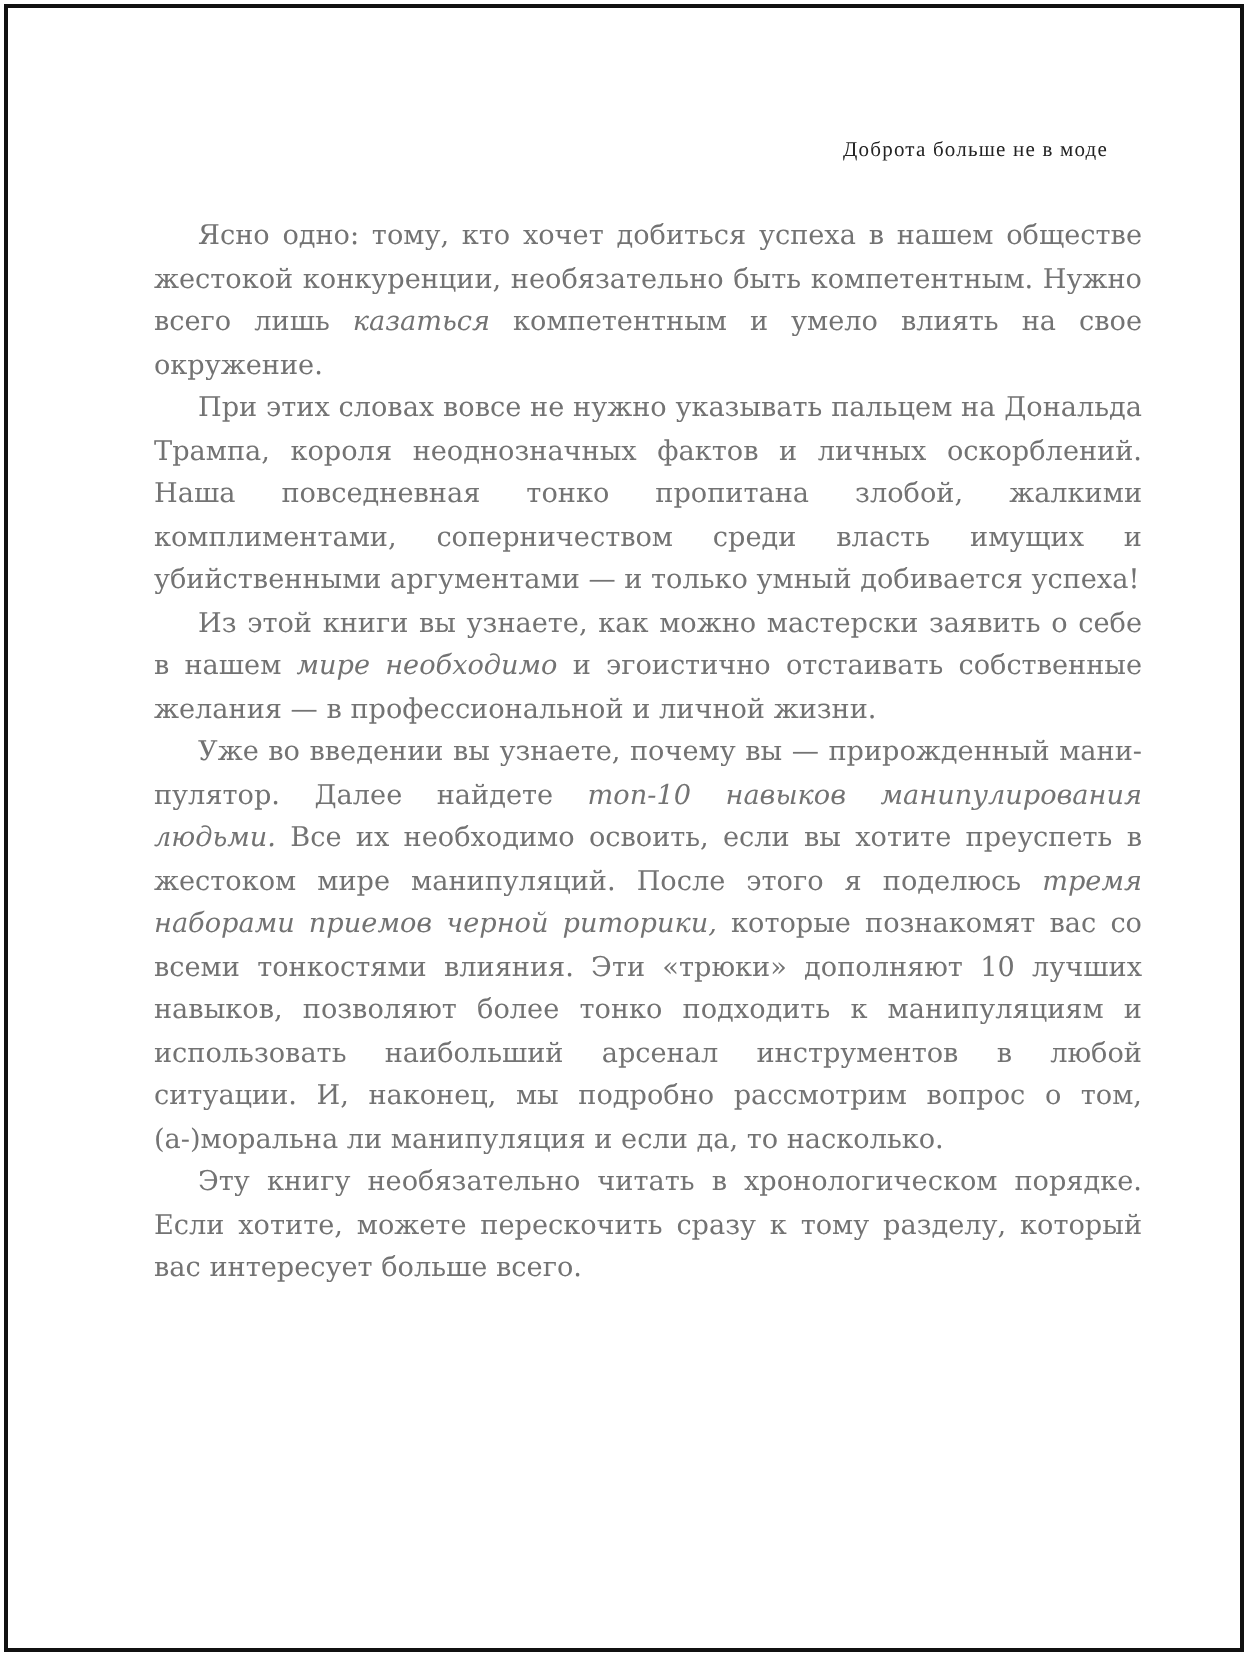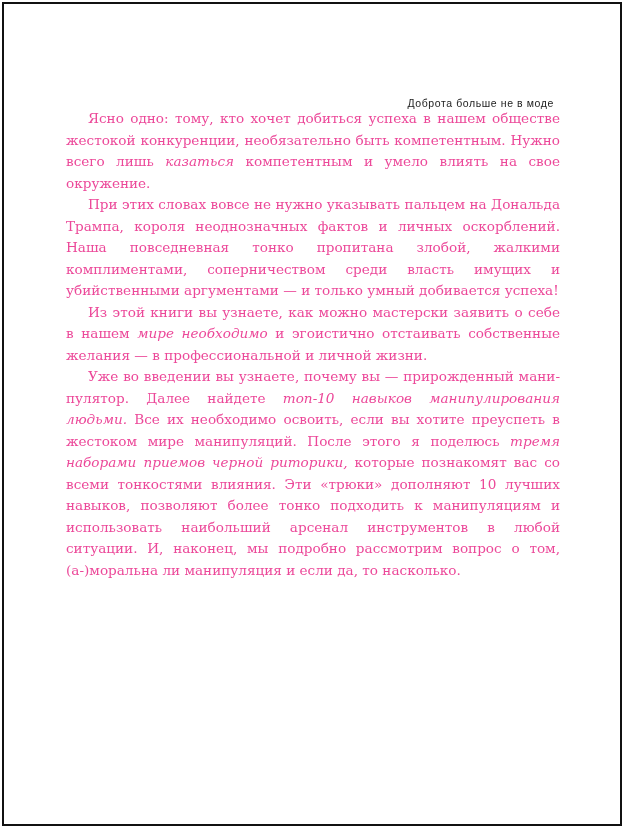--- a/index.html
+++ b/index.html
@@ -3,36 +3,36 @@
 <meta charset="utf-8">
 <style>
   html, body { margin: 0; padding: 0; background: #ffffff; }
   body { width: 626px; height: 830px; position: relative; overflow: hidden; }
   .page {
     position: absolute; left: 2px; top: 2px; width: 620px; height: 824px;
     border: 2px solid #111; box-sizing: border-box; background: #fff;
   }
   .running-head {
     position: absolute; right: 66px; top: 66px;
-    font-family: Liberation Sans, sans-serif; font-size: 10.5px; letter-spacing: 0.6px;
+    font-family: Liberation Serif, serif; font-size: 10.5px; letter-spacing: 0.6px;
     color: #222;
-    margin-top: 27px;
   }
   .body-text {
-    position: absolute; left: 62px; top: 104px; width: 494px;
+    position: absolute; left: 73px; top: 104px; width: 494px;
     font-family: "DejaVu Serif", serif; font-size: 13.6px; line-height: 21.5px;
-    color: #ec4899; text-align: justify; hyphens: manual;
+    color: #737373; text-align: justify; hyphens: manual;
   }
   .body-text p { margin: 0; text-indent: 22px; }
   .body-text i { font-style: italic; }
 </style>
 </head>
 <body>
 
 <div class="page">
   <div class="running-head">Доброта больше не в моде</div>
   <div class="body-text" id="body-text">
       <p><span>Ясно одно: тому, кто хочет добиться успеха в нашем обществе жесто­кой конкуренции, необязательно быть компетентным. Нужно всего лишь </span><i>казаться</i><span> компетентным и умело влиять на свое окружение.</span></p>
       <p><span>При этих словах вовсе не нужно указывать пальцем на Дональда Трампа, короля неоднозначных фактов и личных оскорблений. Наша повседневная тонко пропитана злобой, жалкими комплиментами, соперничеством среди власть имущих и убийственными аргумента­ми — и только умный добивается успеха!</span></p>
       <p><span>Из этой книги вы узнаете, как можно мастерски заявить о себе в нашем </span><i>мире необходимо</i><span> и эгоистично отстаивать собственные желания — в профессиональной и личной жизни.</span></p>
       <p><span>Уже во введении вы узнаете, почему вы — прирожденный мани­пулятор. Далее найдете </span><i>топ-10 навыков манипулирования людьми.</i><span> Все их необходимо освоить, если вы хотите преуспеть в жестоком мире манипуляций. После этого я поделюсь </span><i>тремя наборами приемов чер­ной риторики,</i><span> которые познакомят вас со всеми тонкостями влияния. Эти «трюки» дополняют 10 лучших навыков, позволяют более тонко подходить к манипуляциям и использовать наибольший арсенал ин­струментов в любой ситуации. И, наконец, мы подробно рассмотрим вопрос о том, (а-)моральна ли манипуляция и если да, то насколько.</span></p>
+      <p><span>Эту книгу необязательно читать в хронологическом порядке. Если хотите, можете перескочить сразу к тому разделу, который вас инте­ресует больше всего.</span></p>
     </div>
 </div>
 
 </body></html>

